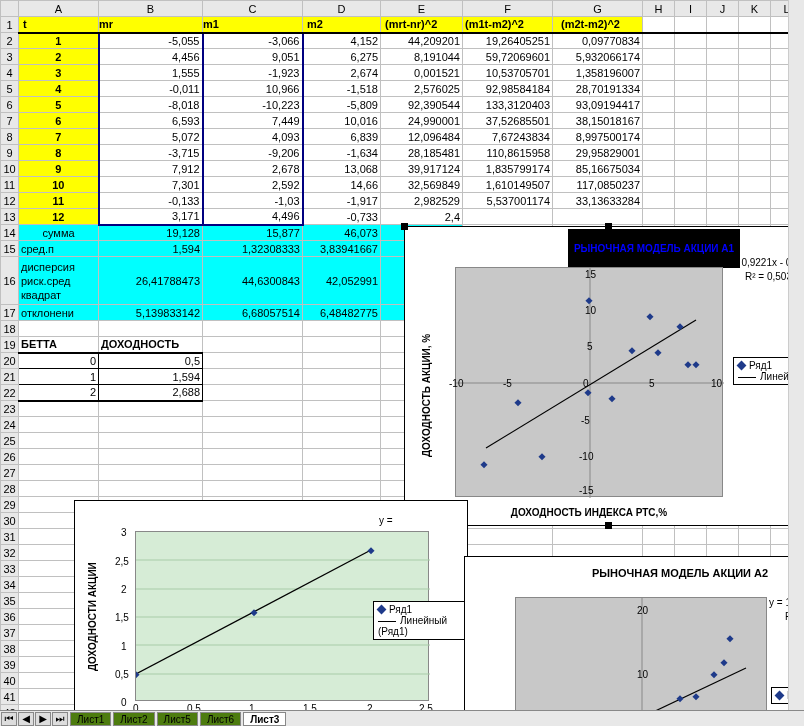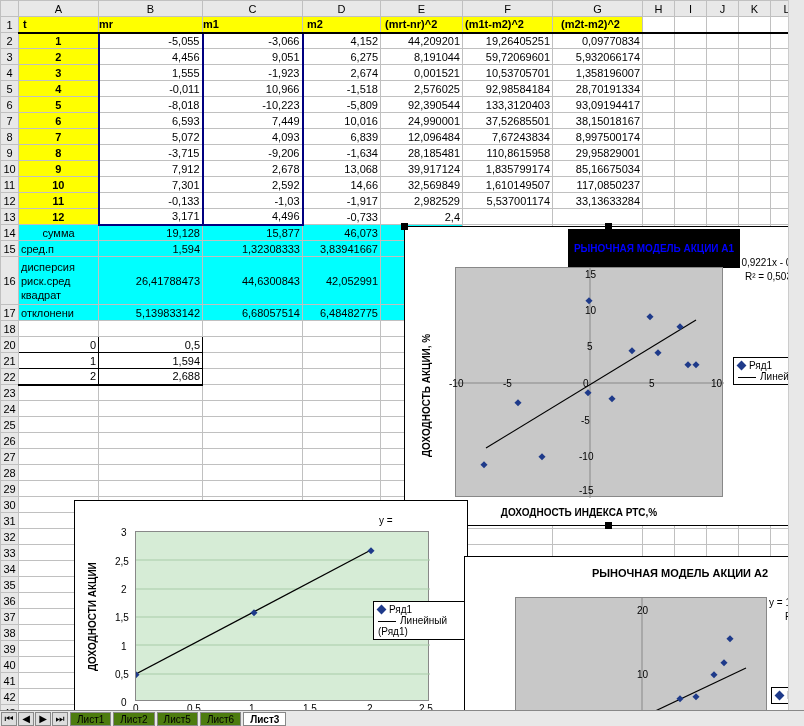--- a/index.html
+++ b/index.html
@@ -329,20 +329,35 @@
           <td id="c18_2"></td>
           <td id="c18_3"></td>
           <td id="c18_4"></td>
           <td id="c18_5"></td>
           <td id="c18_6"></td>
           <td id="c18_7"></td>
           <td id="c18_8"></td>
           <td id="c18_9"></td>
           <td id="c18_10"></td>
           <td id="c18_11"></td>
+        </tr>
+        <tr>
+          <th class="rowhdr">19</th>
+          <td id="c19_0" class="thick-b" style="font-weight: bold;">БЕТТА</td>
+          <td id="c19_1" class="thick-b" style="font-weight: bold;">ДОХОДНОСТЬ</td>
+          <td id="c19_2"></td>
+          <td id="c19_3"></td>
+          <td id="c19_4"></td>
+          <td id="c19_5"></td>
+          <td id="c19_6"></td>
+          <td id="c19_7"></td>
+          <td id="c19_8"></td>
+          <td id="c19_9"></td>
+          <td id="c19_10"></td>
+          <td id="c19_11"></td>
         </tr>
         <tr>
           <th class="rowhdr">20</th>
           <td id="c20_0" class="num" style="border-color: rgb(0, 0, 0);">0</td>
           <td id="c20_1" class="num" style="border-color: rgb(0, 0, 0);">0,5</td>
           <td id="c20_2"></td>
           <td id="c20_3"></td>
           <td id="c20_4"></td>
           <td id="c20_5"></td>
           <td id="c20_6"></td>
@@ -721,21 +736,21 @@
         <rect x="200" y="82" width="5" height="5" transform="rotate(45 202 84)"></rect>
         <rect x="84" y="186" width="5" height="5" transform="rotate(45 86 188)"></rect>
         <rect x="238" y="94" width="5" height="5" transform="rotate(45 240 96)"></rect>
         <rect x="230" y="94" width="5" height="5" transform="rotate(45 232 96)"></rect>
         <rect x="130" y="122" width="5" height="5" transform="rotate(45 132 124)"></rect>
         <rect x="174" y="80" width="5" height="5" transform="rotate(45 176 82)"></rect>
       </g>
     </svg>
   </div>
   <div class="axis-y" style="left:16px;top:230px">ДОХОДНОСТЬ АКЦИИ, %</div>
-  <div class="axis-x" style="left:40px;top:280px;width:268px">ДОХОДНОСТЬ ИНДЕКСА РТС,%</div>
+  <div class="axis-x" style="left:50px;top:280px;width:268px">ДОХОДНОСТЬ ИНДЕКСА РТС,%</div>
   <div class="tick" style="left:44px;top:151px">-10</div>
   <div class="tick" style="left:98px;top:151px">-5</div>
   <div class="tick" style="left:178px;top:151px">0</div>
   <div class="tick" style="left:244px;top:151px">5</div>
   <div class="tick" style="left:306px;top:151px">10</div>
   <div class="tick" style="left:180px;top:42px">15</div>
   <div class="tick" style="left:180px;top:78px">10</div>
   <div class="tick" style="left:182px;top:114px">5</div>
   <div class="tick" style="left:176px;top:188px">-5</div>
   <div class="tick" style="left:174px;top:224px">-10</div>

